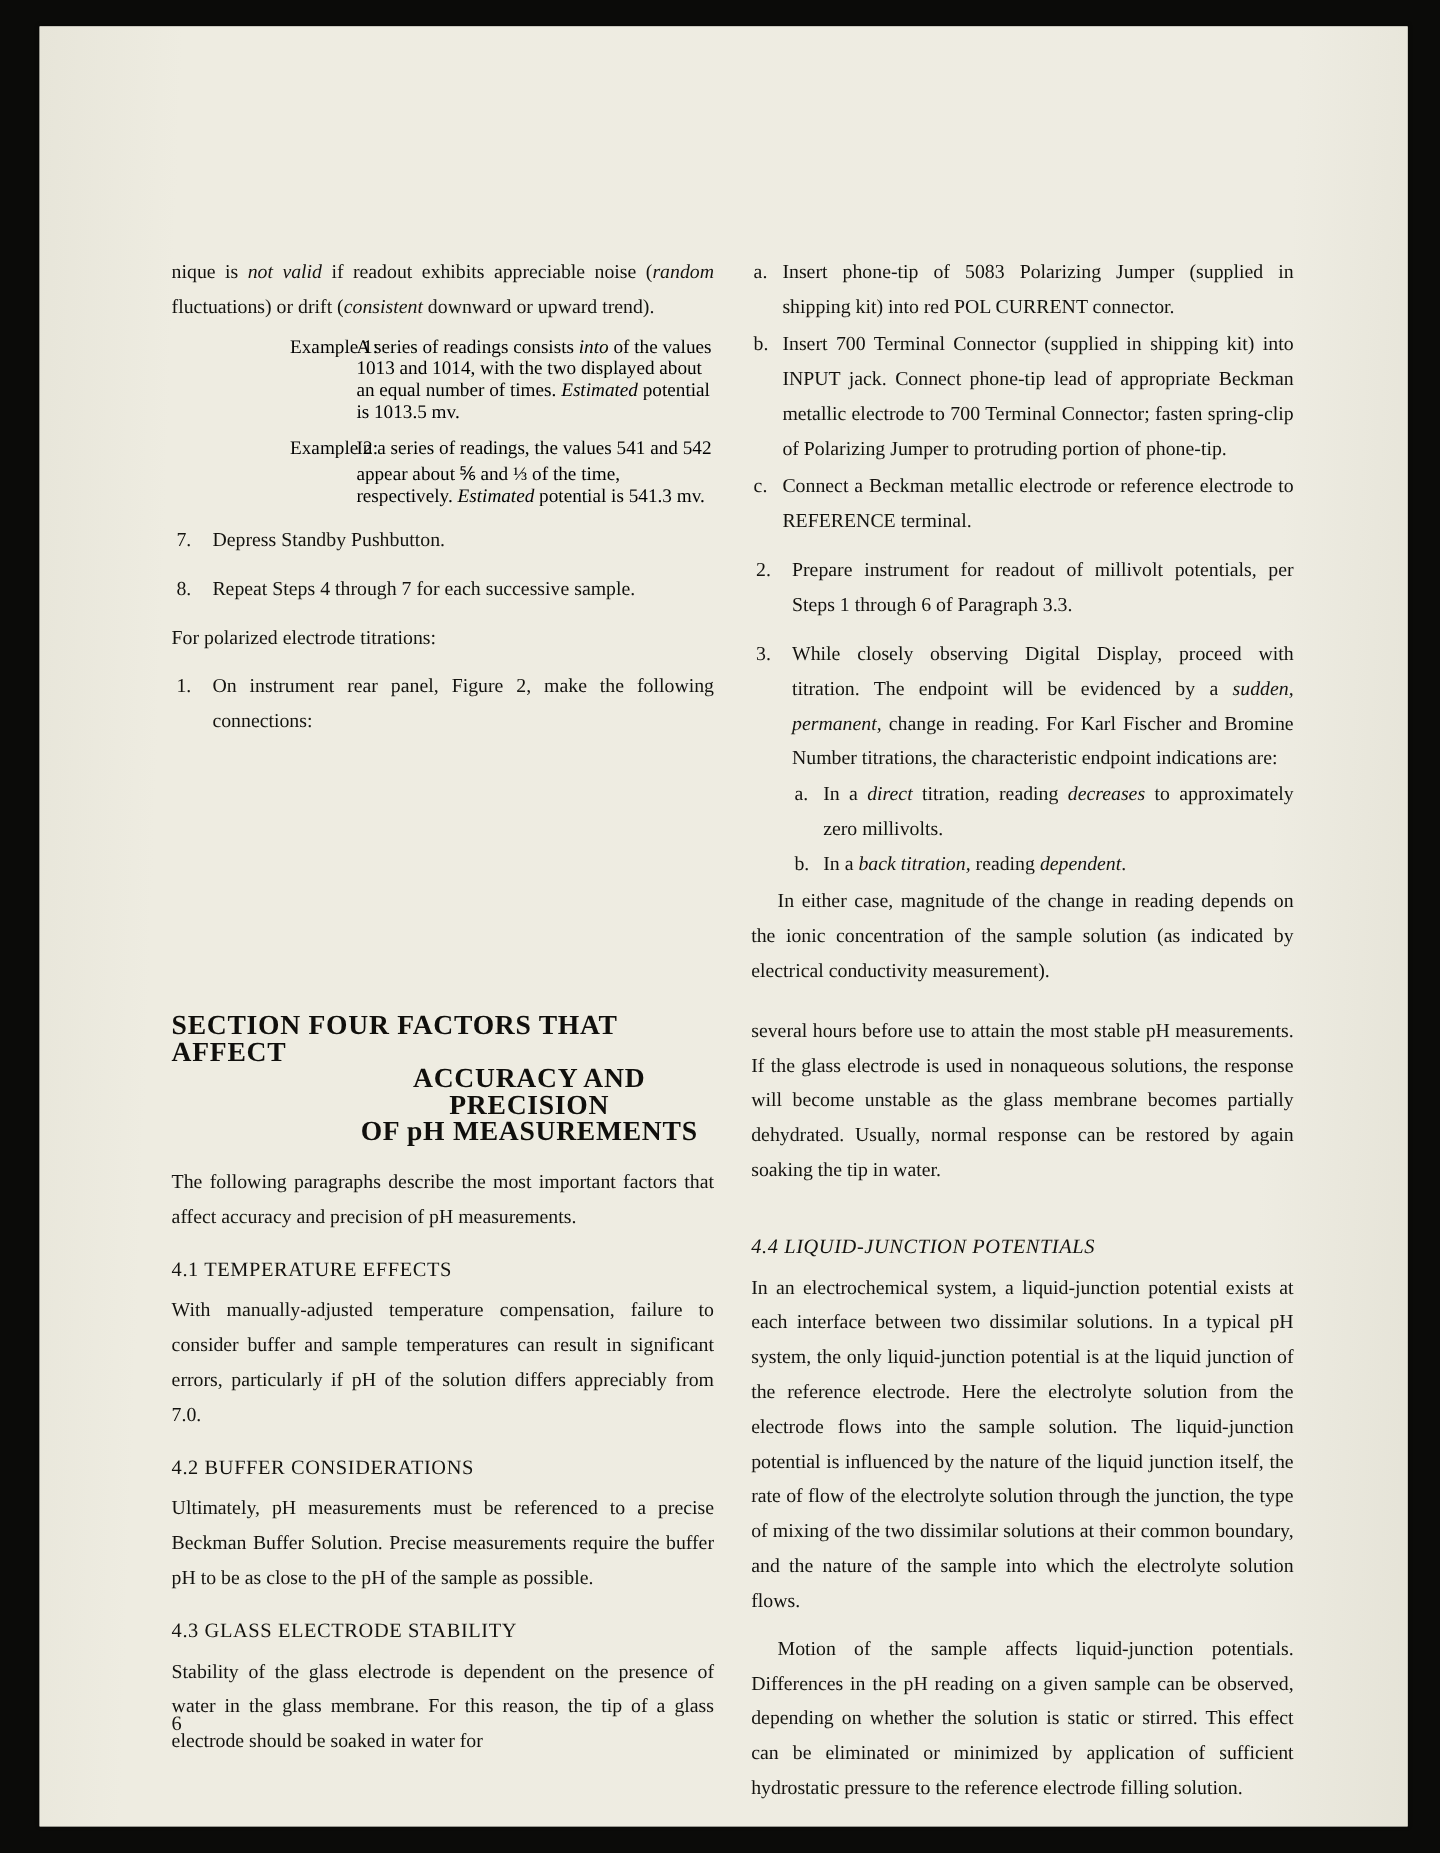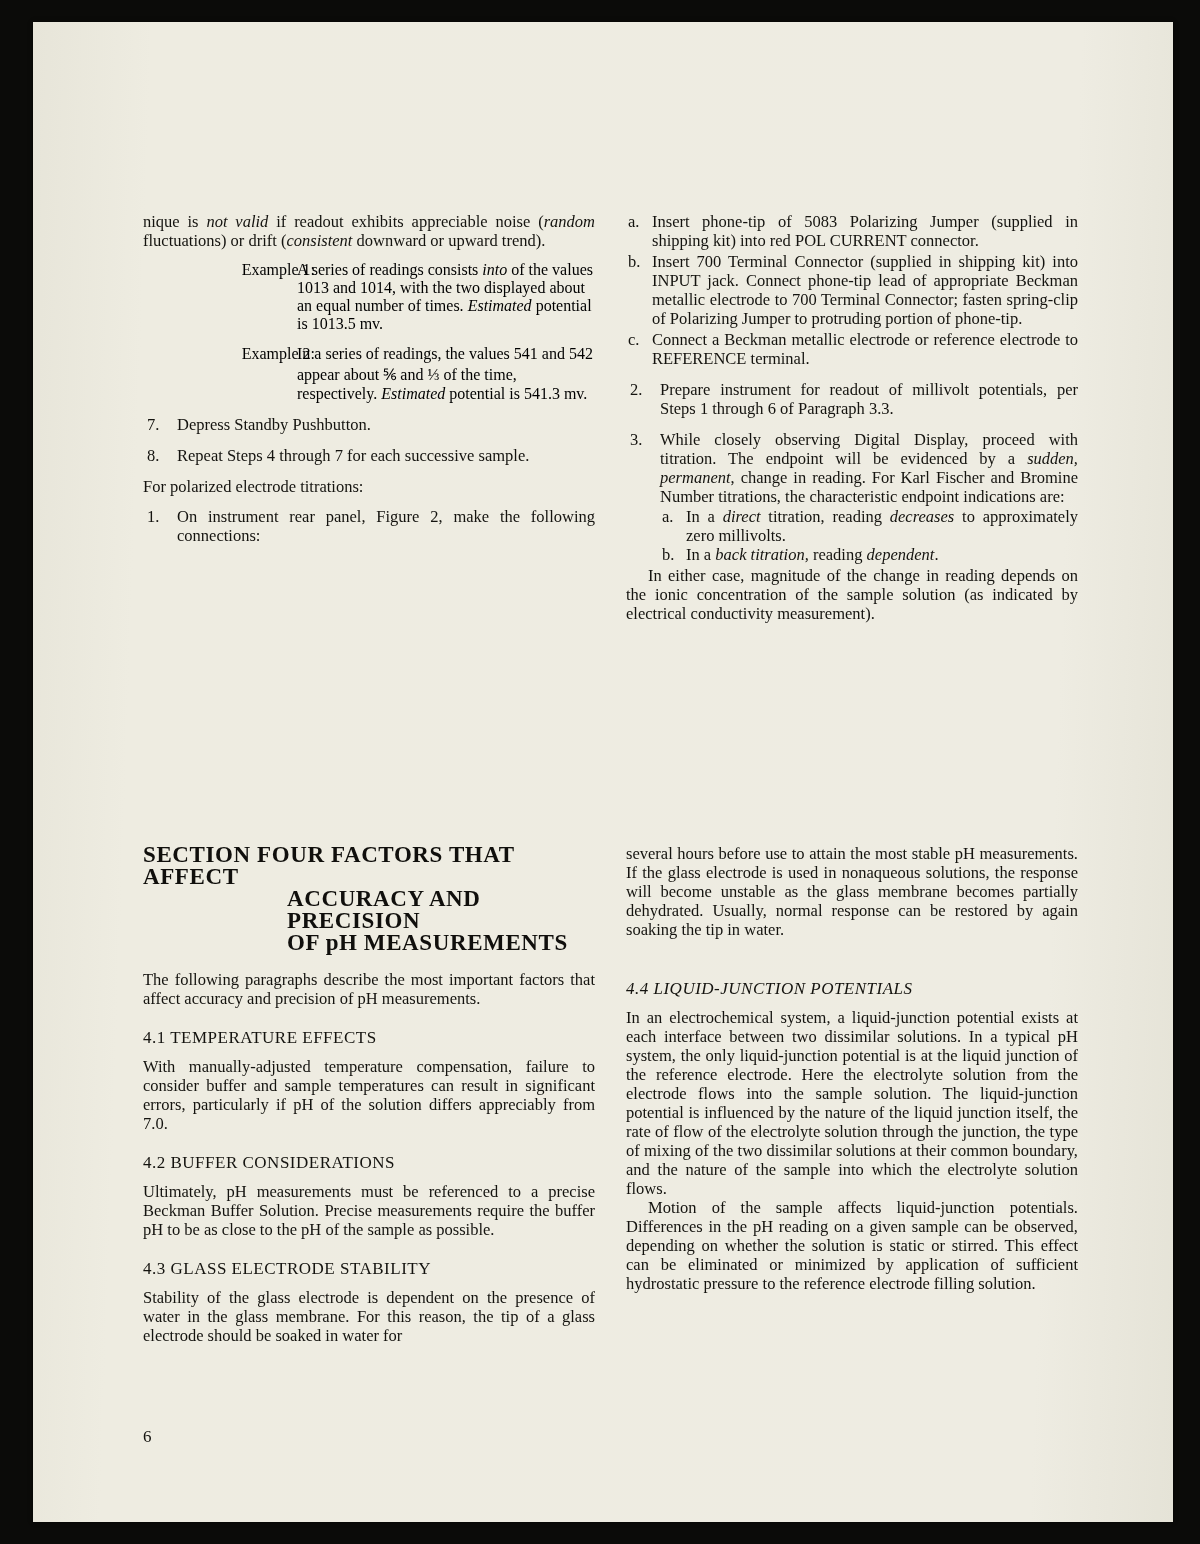--- a/index.html
+++ b/index.html
@@ -47,21 +47,21 @@
   .cols {
     display: flex;
     justify-content: space-between;
   }
   .col {
     width: 452px;
   }
 
   p, li, div.txt {
     font-size: 16.5px;
-    line-height: 19px;
+    line-height: 29px;
     color: #14130f;
     text-align: justify;
     margin: 0;
   }
   .ital { font-style: italic; }
 
   .para { margin-bottom: 11px; }
   .para-tight { margin-bottom: 0; }
 
   
@@ -126,20 +126,21 @@
     font-size: 23px;
     line-height: 22px;
     letter-spacing: 0.6px;
     color: #100f0c;
     margin-bottom: 16px;
   }
   .section-title .st-line2,
   .section-title .st-line3 {
     display: block;
     padding-left: 144px;
+    text-align: center;
   }
   .section-title .st-line1 { display: block; }
 
   .lower-block {
     position: absolute;
     left: 110px;
     top: 822px;
     width: 935px;
   }
 
@@ -274,21 +275,21 @@
             <p class="para">Stability of the glass electrode is dependent on the presence of water in the glass membrane. For this reason, the tip of a glass electrode should be soaked in water for</p>
 
           </div>
 
           <div class="col">
 
             <p class="para">several hours before use to attain the most stable pH measurements. If the glass electrode is used in nonaqueous solutions, the response will become unstable as the glass membrane becomes partially dehydrated. Usually, normal response can be restored by again soaking the tip in water.</p>
 
             <div class="heading-sub" style="margin-top:40px;font-style:italic;">4.4 LIQUID-JUNCTION POTENTIALS</div>
             <p class="para-tight">In an electrochemical system, a liquid-junction potential exists at each interface between two dissimilar solutions. In a typical pH system, the only liquid-junction potential is at the liquid junction of the reference electrode. Here the electrolyte solution from the electrode flows into the sample solution. The liquid-junction potential is influenced by the nature of the liquid junction itself, the rate of flow of the electrolyte solution through the junction, the type of mixing of the two dissimilar solutions at their common boundary, and the nature of the sample into which the electrolyte solution flows.</p>
-            <p class="para indent-first" style="">Motion of the sample affects liquid-junction potentials. Differences in the pH reading on a given sample can be observed, depending on whether the solution is static or stirred. This effect can be eliminated or minimized by application of sufficient hydrostatic pressure to the reference electrode filling solution.</p>
+            <p class="para indent-first" style="margin-top:11px;">Motion of the sample affects liquid-junction potentials. Differences in the pH reading on a given sample can be observed, depending on whether the solution is static or stirred. This effect can be eliminated or minimized by application of sufficient hydrostatic pressure to the reference electrode filling solution.</p>
 
           </div>
         </div>
       </div>
 
       <div class="page-number">6</div>
 
     </div>
   </div>
 </div>

